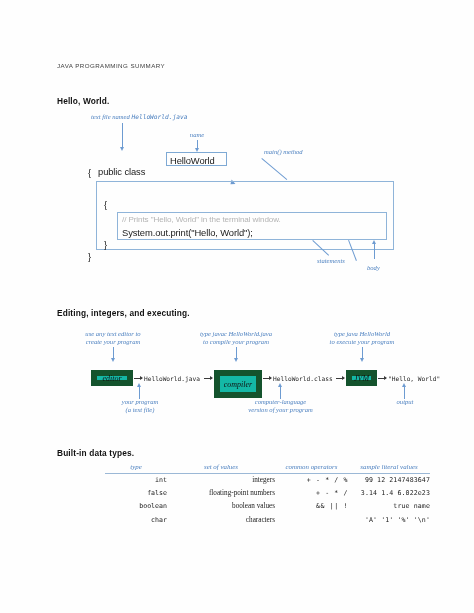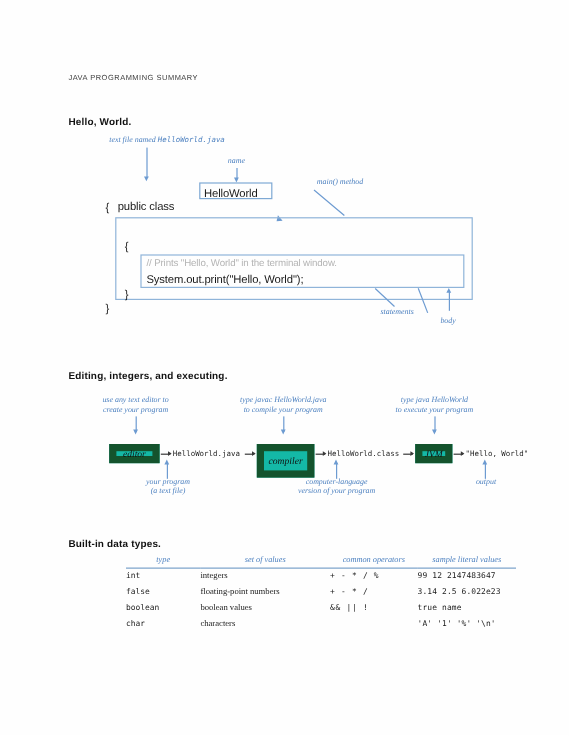--- a/index.html
+++ b/index.html
@@ -155,21 +155,21 @@
     padding: 0 0 2.5px 0;
     text-align: center;
   }
   .dt-table thead tr {
     border-bottom: 1px solid #9bb8d6;
   }
   .dt-table td {
     font-family: "Liberation Serif", serif;
     font-size: 7.2px;
     color: #1a1a1a;
-    text-align: left;
+    text-align: right;
     padding: 2.6px 0 2.6px 0;
     vertical-align: middle;
   }
   .dt-table td.tcode,
   .dt-table td.tops,
   .dt-table td.tlit {
     font-family: "DejaVu Sans Mono", monospace;
     font-size: 6.6px;
   }
   .dt-table td.tops { letter-spacing: 0.6px; }
@@ -305,21 +305,21 @@
       <tr>
         <td class="tcode">int</td>
         <td>integers</td>
         <td class="tops">+ - * / %</td>
         <td class="tlit">99 12 2147483647</td>
       </tr>
       <tr>
         <td class="tcode">false</td>
         <td>floating-point numbers</td>
         <td class="tops">+ - * /</td>
-        <td class="tlit">3.14 2.5 6.022e23</td>
+        <td class="tlit">3.14 1.4 6.022e23</td>
       </tr>
       <tr>
         <td class="tcode">boolean</td>
         <td>boolean values</td>
         <td class="tops">&amp;&amp; || !</td>
         <td class="tlit">true name</td>
       </tr>
       <tr>
         <td class="tcode">char</td>
         <td>characters</td>

